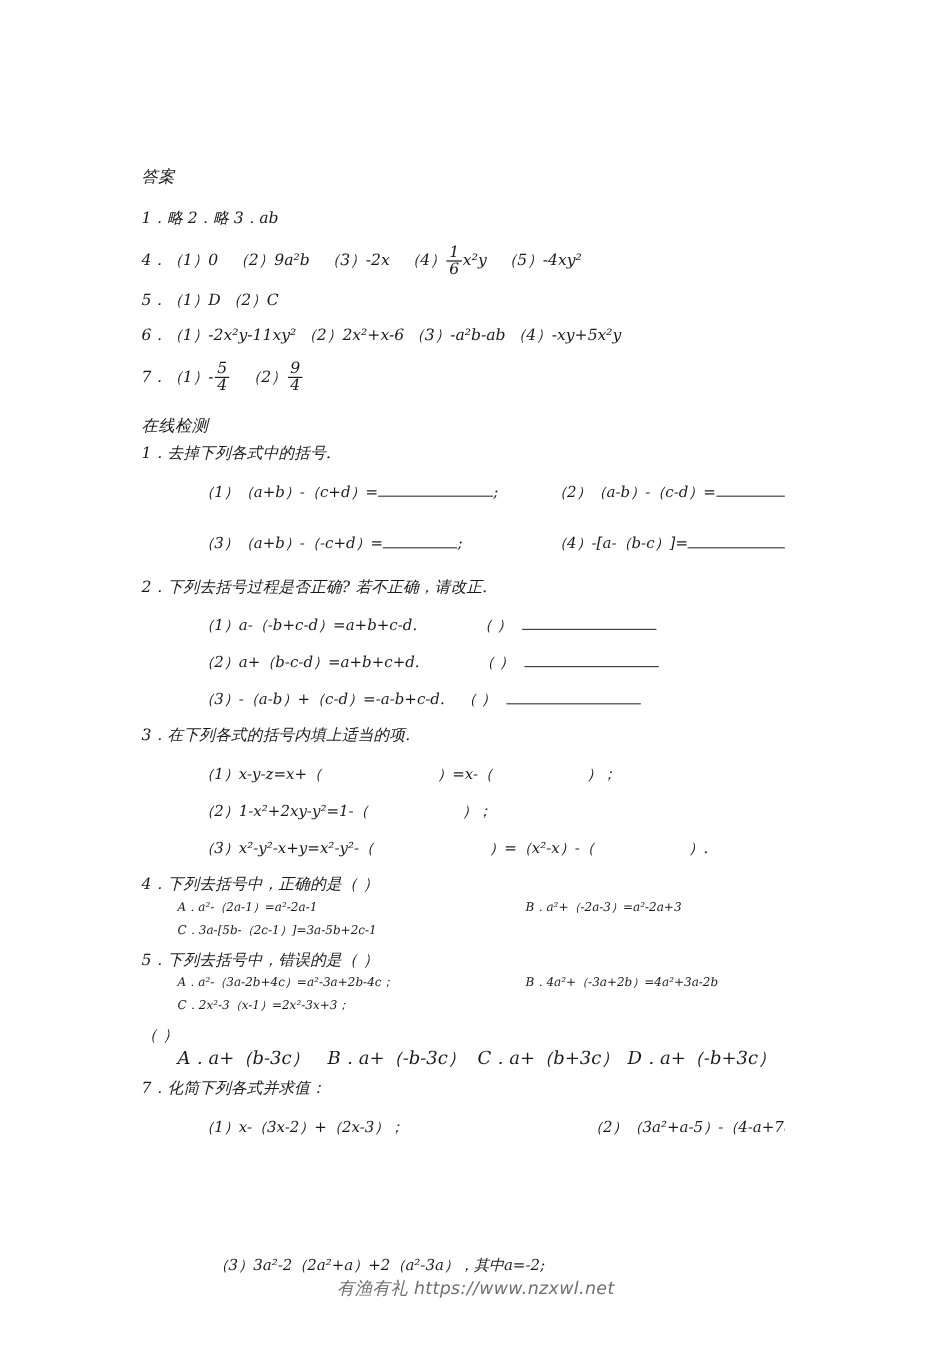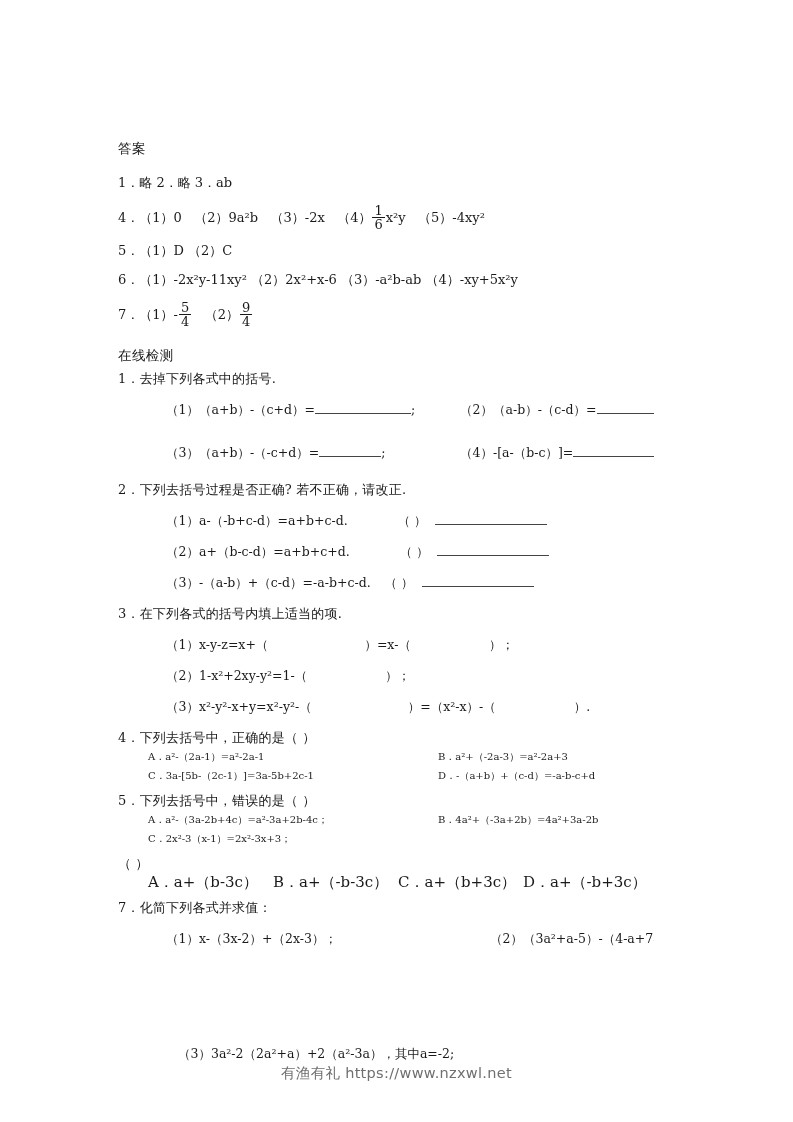--- a/index.html
+++ b/index.html
@@ -14,20 +14,21 @@
     font-family: "DejaVu Serif", "Liberation Serif", serif;
     color: #1a1a1a;
     -webkit-font-smoothing: antialiased;
   }
   .page {
     position: absolute;
     left: 0; top: 0;
     width: 654px;
     height: 1122px;
     overflow: hidden;
+    font-style: italic;
   }
   .content {
     position: absolute;
     left: 118px;
     top: 138px;
     width: 580px;
   }
 
   
   .sec-title {
@@ -158,21 +159,20 @@
     </div>
 
     <div class="q-block">
       <p class="q-head">4．下列去括号中，正确的是（  ）</p>
       <div class="opt-row">
         <div class="o1">A．a²-（2a-1）=a²-2a-1</div>
         <div class="o2">B．a²+（-2a-3）=a²-2a+3</div>
       </div>
       <div class="opt-row">
         <div class="o1">C．3a-[5b-（2c-1）]=3a-5b+2c-1</div>
-        <div class="o2">D．-（a+b）+（c-d）=-a-b-c+d</div>
       </div>
     </div>
 
     <div class="q-block">
       <p class="q-head">5．下列去括号中，错误的是（  ）</p>
       <div class="opt-row">
         <div class="o1">A．a²-（3a-2b+4c）=a²-3a+2b-4c；</div>
         <div class="o2">B．4a²+（-3a+2b）=4a²+3a-2b</div>
       </div>
       <div class="opt-row">

